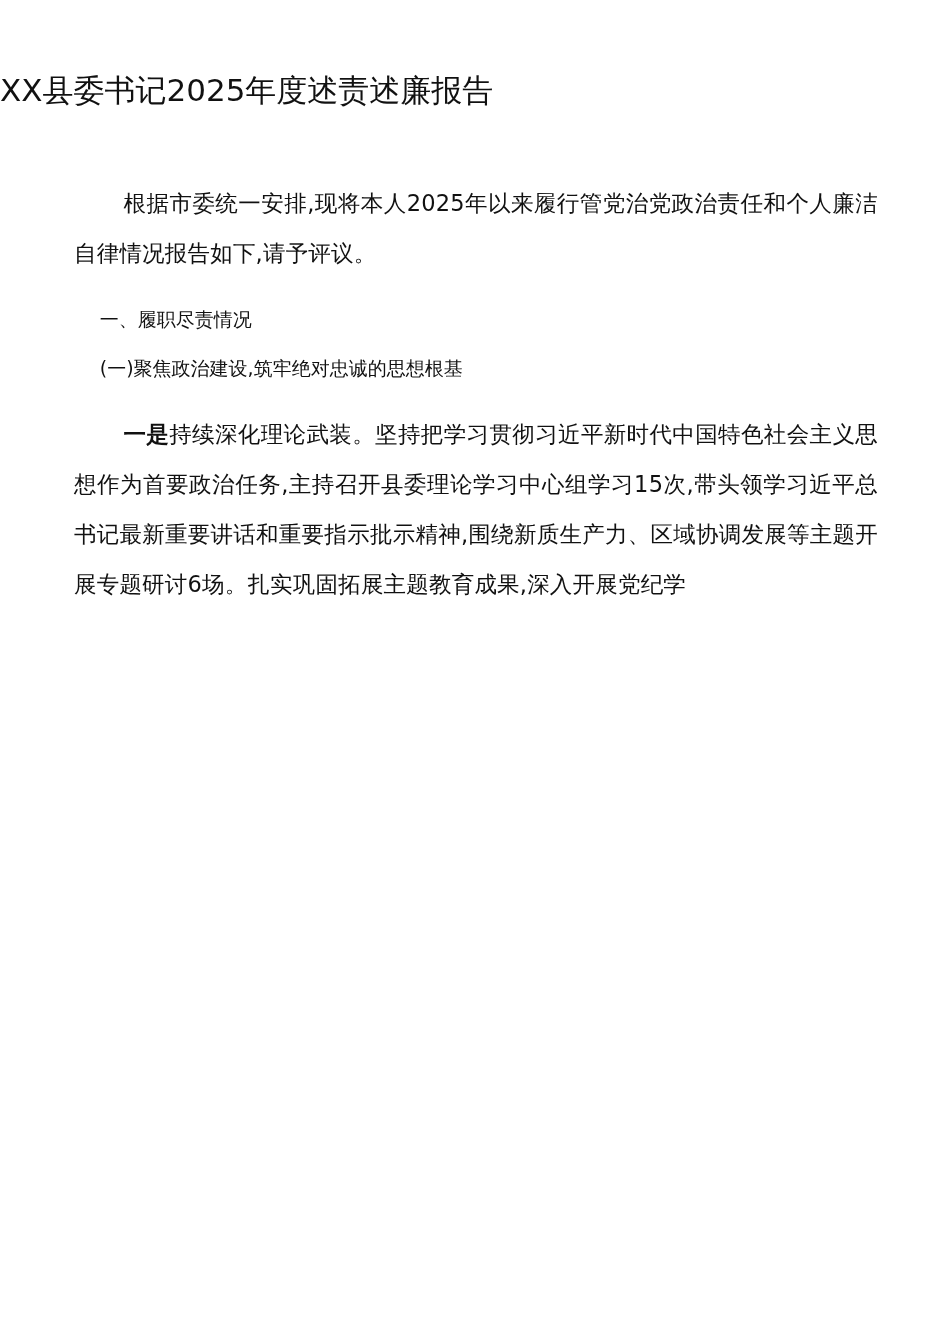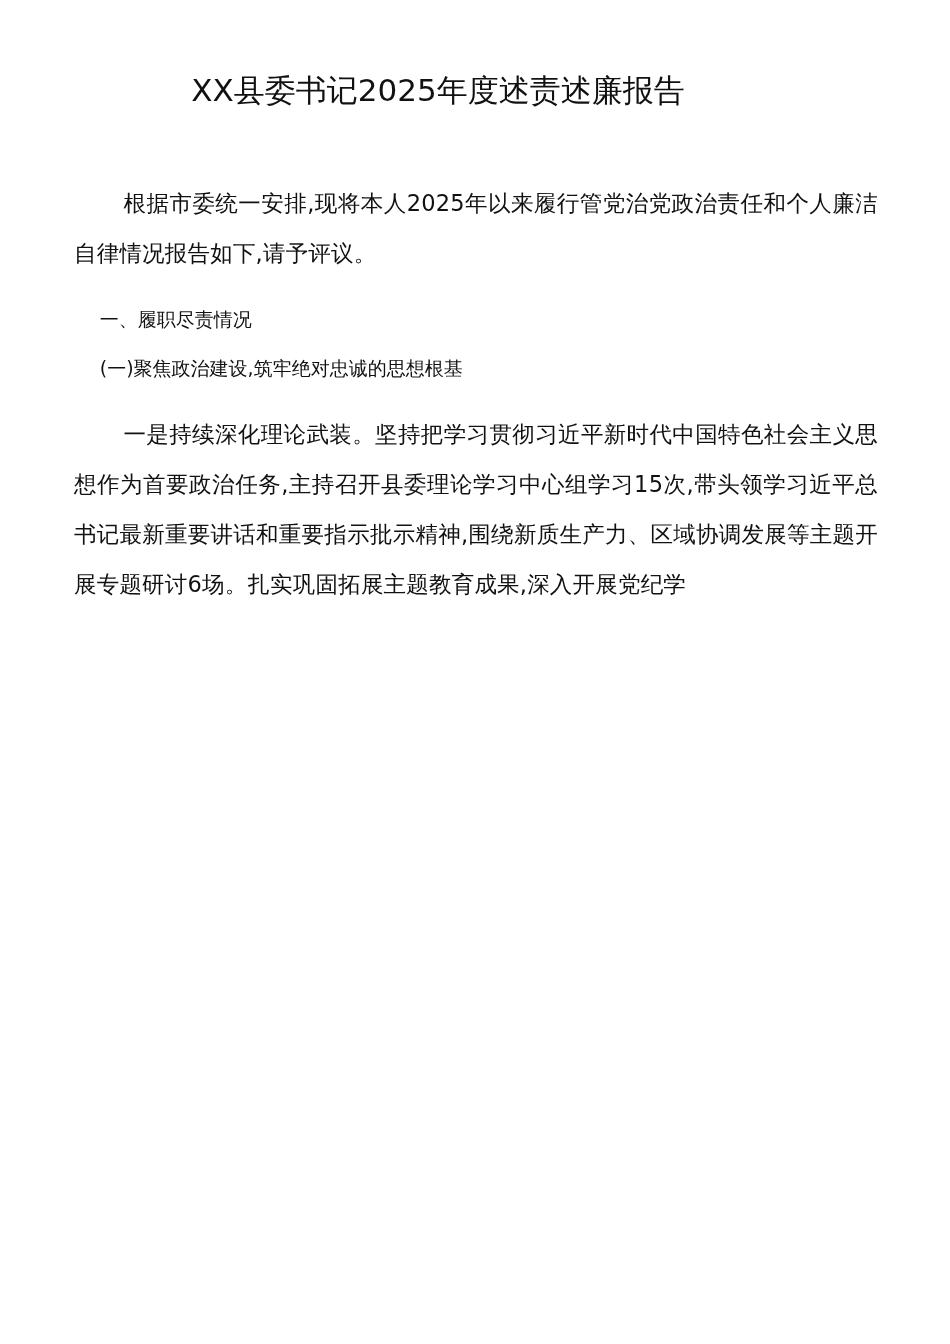--- a/index.html
+++ b/index.html
@@ -21,21 +21,21 @@
     top: 0;
     width: 950px;
     height: 1344px;
     background: #ffffff;
   }
   .title {
     position: absolute;
     top: 68px;
     left: 0;
     width: 876px;
-    text-align: center;
+    text-align: left;
     font-size: 31px;
     line-height: 44px;
     letter-spacing: 0px;
     font-weight: normal;
     margin: 0;
   }
   .body {
     position: absolute;
     top: 163px;
     left: 58px;
@@ -51,21 +51,21 @@
     letter-spacing: 0.2px;
     word-break: break-all;
   }
   .heading {
     margin: 0;
     font-size: 19px;
     line-height: 49.8px;
     text-indent: 2.2em;
   }
   .bold {
-    font-weight: normal;
+    font-weight: bold;
   }
 </style>
 </head>
 <body>
 
 <div class="page">
   <h1 class="title">XX县委书记2025年度述责述廉报告</h1>
 
   <div class="body">
     <p class="para">根据市委统一安排,现将本人2025年以来履行管党治党政治责任和个人廉洁自律情况报告如下,请予评议。</p>

